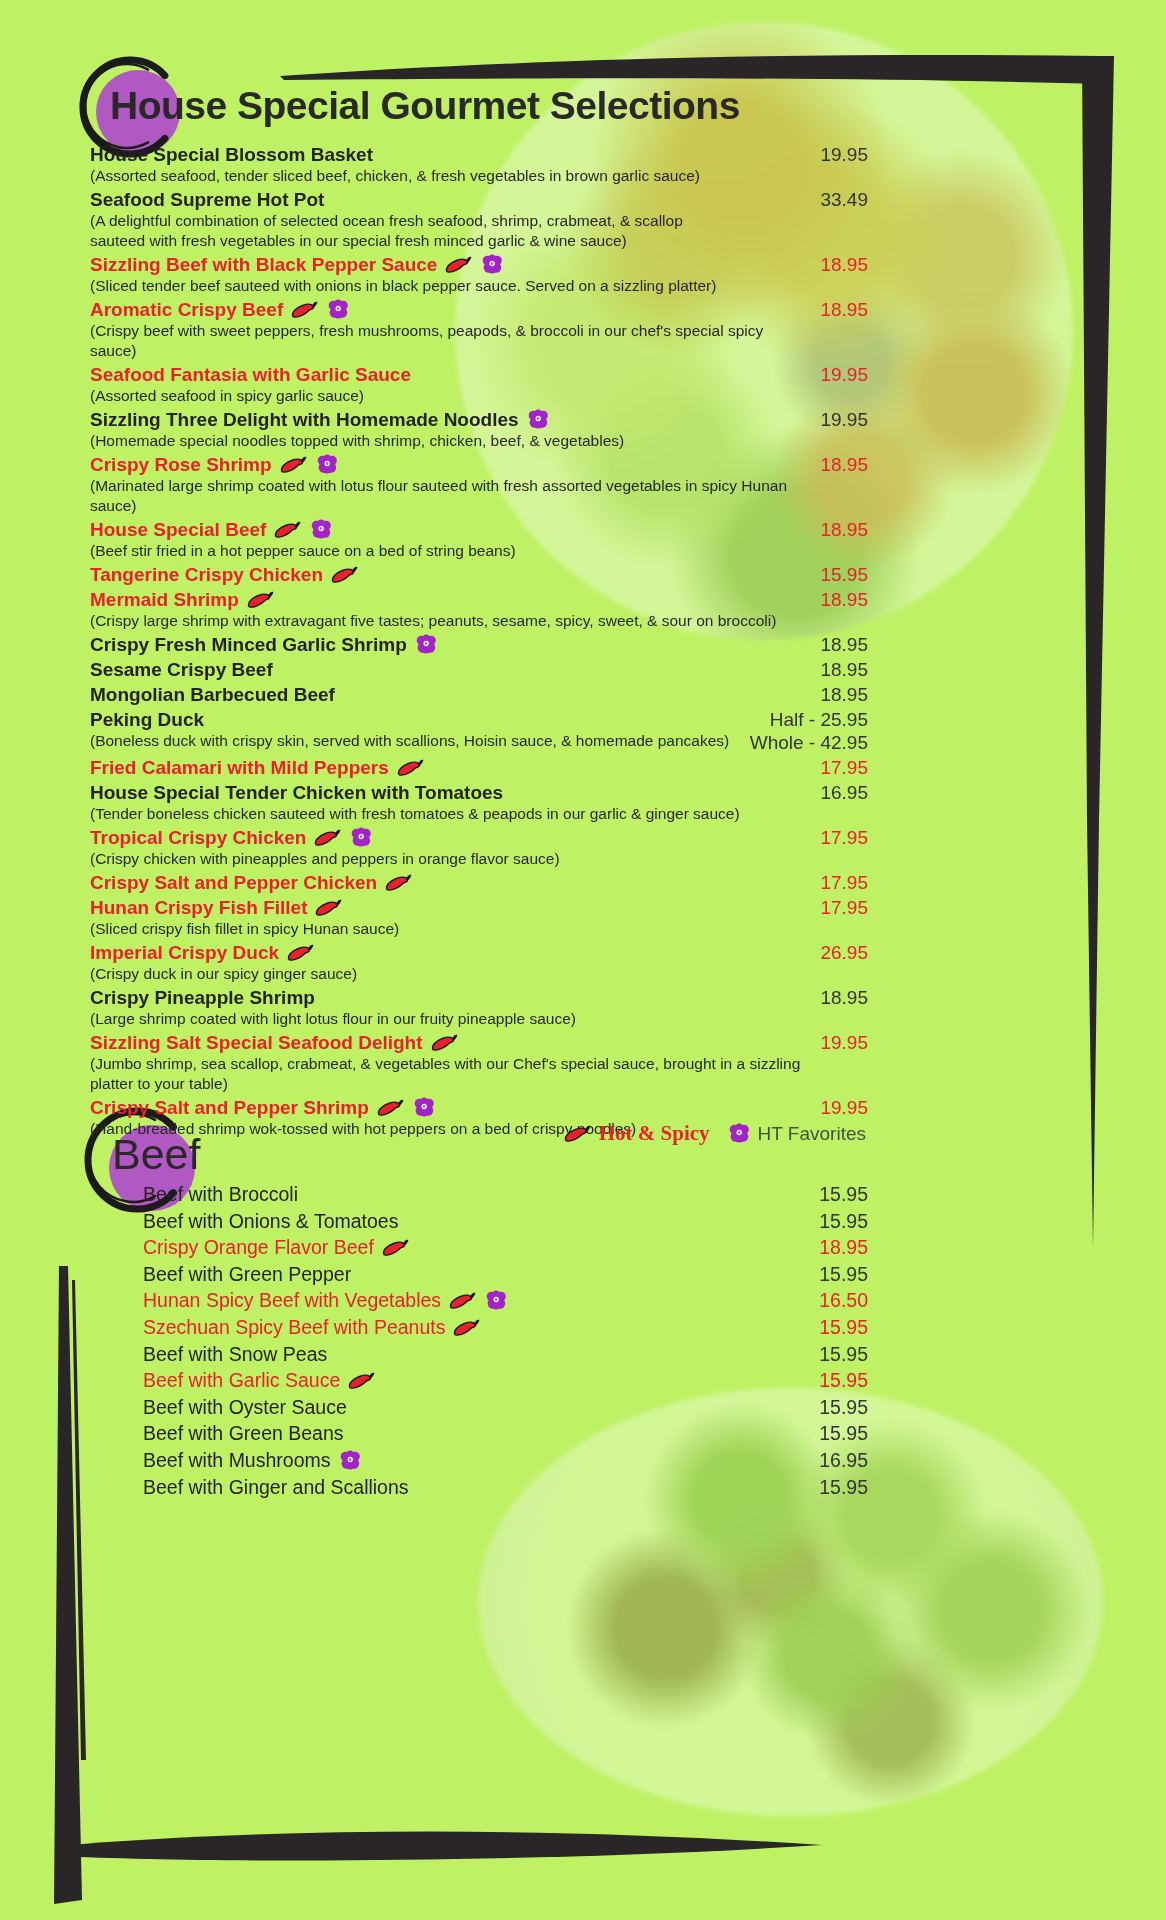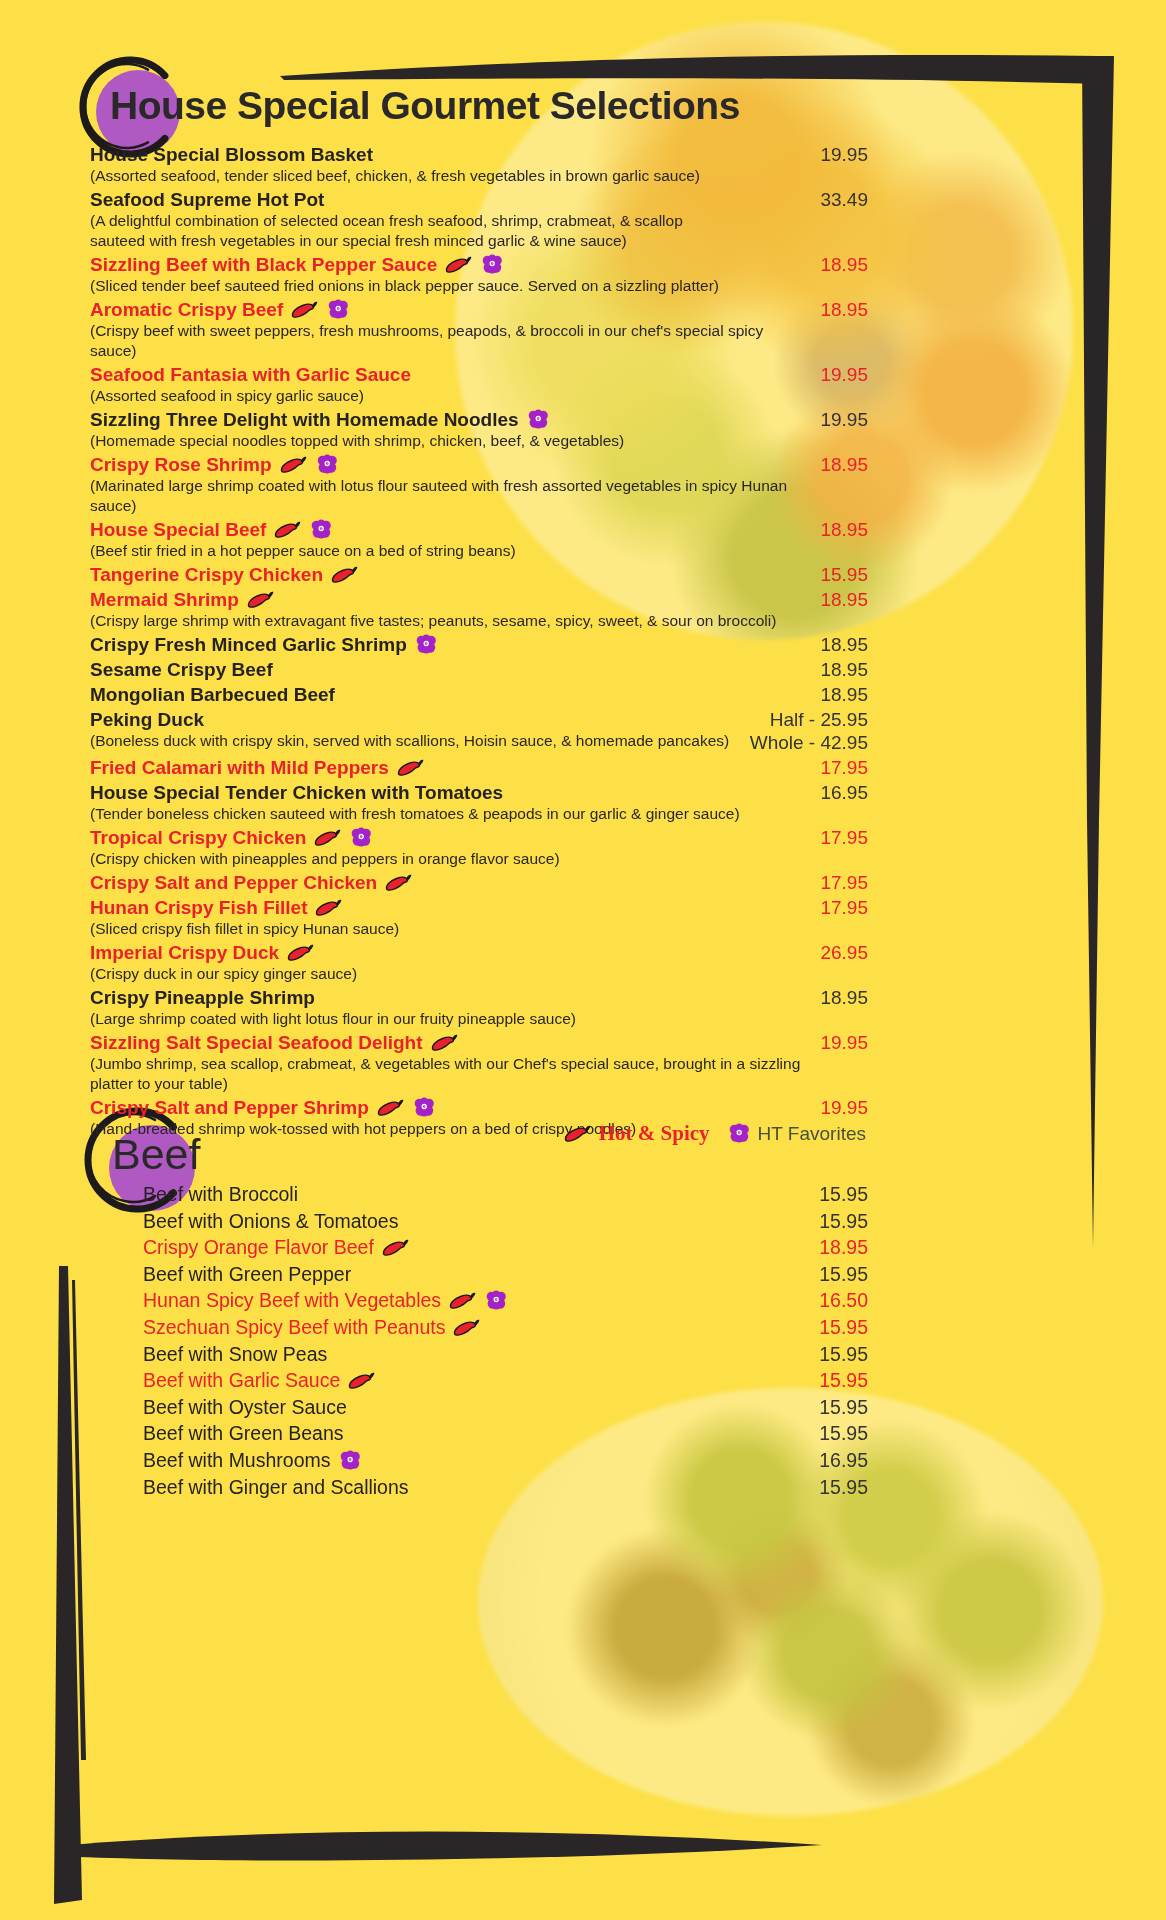--- a/index.html
+++ b/index.html
@@ -1,16 +1,16 @@
 <!DOCTYPE html>
 <html><head>
 <meta charset="utf-8">
 <style>
   html,body{margin:0;padding:0;background:#ffffff;}
-  .page{position:relative;width:1166px;height:1920px;background:#fde047;overflow:hidden;
+  .page{position:relative;width:1166px;height:1920px;background:#bef264;overflow:hidden;
         font-family:"Liberation Sans",sans-serif;color:#2a2627;}
   .photo{position:absolute;border-radius:50%;pointer-events:none;}
   #photo-top{left:455px;top:22px;width:618px;height:618px;opacity:.34;filter:blur(2px);
     background:
       radial-gradient(circle at 46% 22%, rgba(222,116,38,.95) 0 10%, rgba(222,116,38,0) 26%),
       radial-gradient(circle at 60% 34%, rgba(230,138,52,.9) 0 11%, rgba(230,138,52,0) 24%),
       radial-gradient(circle at 36% 36%, rgba(214,126,44,.8) 0 9%, rgba(214,126,44,0) 20%),
       radial-gradient(circle at 82% 38%, rgba(226,122,90,.9) 0 8%, rgba(226,122,90,0) 17%),
       radial-gradient(circle at 84% 60%, rgba(224,86,56,.9) 0 8%, rgba(224,86,56,0) 16%),
       radial-gradient(circle at 66% 74%, rgba(222,90,62,.85) 0 7%, rgba(222,90,62,0) 15%),
@@ -118,21 +118,21 @@
                     <circle cx="16" cy="6.5" r="4.8"></circle>
                     <circle cx="11.2" cy="4.8" r="4.2"></circle>
                     <circle cx="7.8" cy="13.5" r="5.2"></circle>
                     <circle cx="15" cy="13.5" r="5.2"></circle>
                     <circle cx="11.2" cy="15" r="4.6"></circle>
                   </g>
                   <circle cx="11.2" cy="9.5" r="2" fill="none" stroke="#ffffff" stroke-width="1.3"></circle>
                 </svg>
               </span>
             </div>
-            <div class="idesc">(Sliced tender beef sauteed fried onions in black pepper sauce.  Served on a sizzling platter)</div>
+            <div class="idesc">(Sliced tender beef sauteed with onions in black pepper sauce.  Served on a sizzling platter)</div>
           </div>
           <div class="iprice red">
             <div>18.95</div>
           </div>
         </div>
         <div class="item">
           <div>
             <div class="iname red">
               <span>Aromatic Crispy Beef</span>
               <span class="icw">

